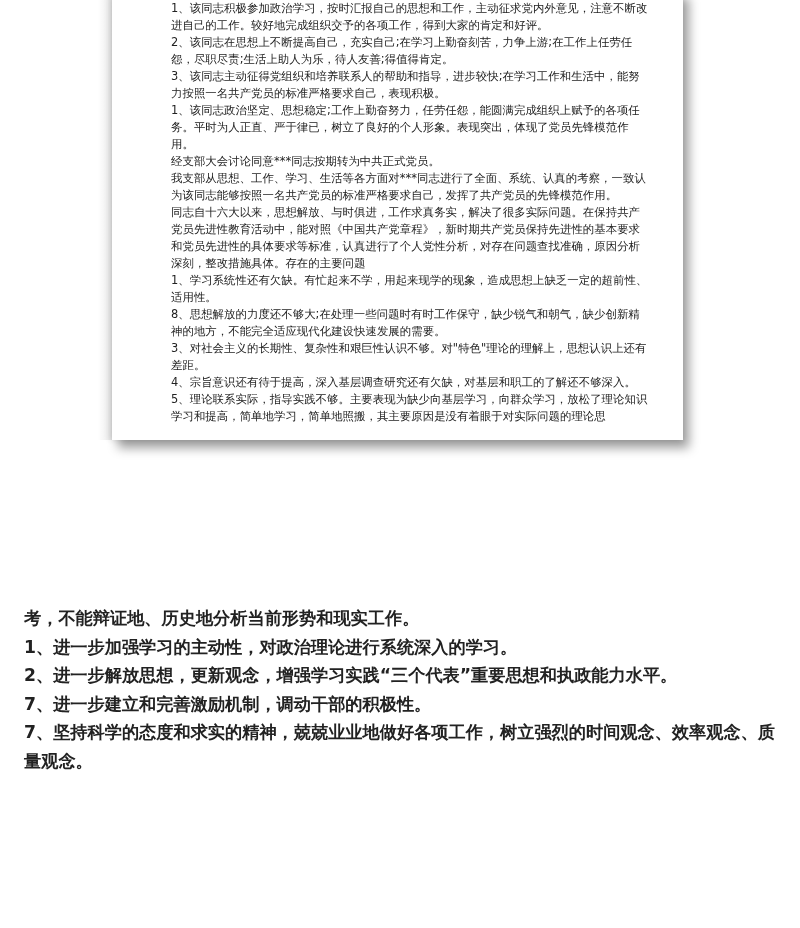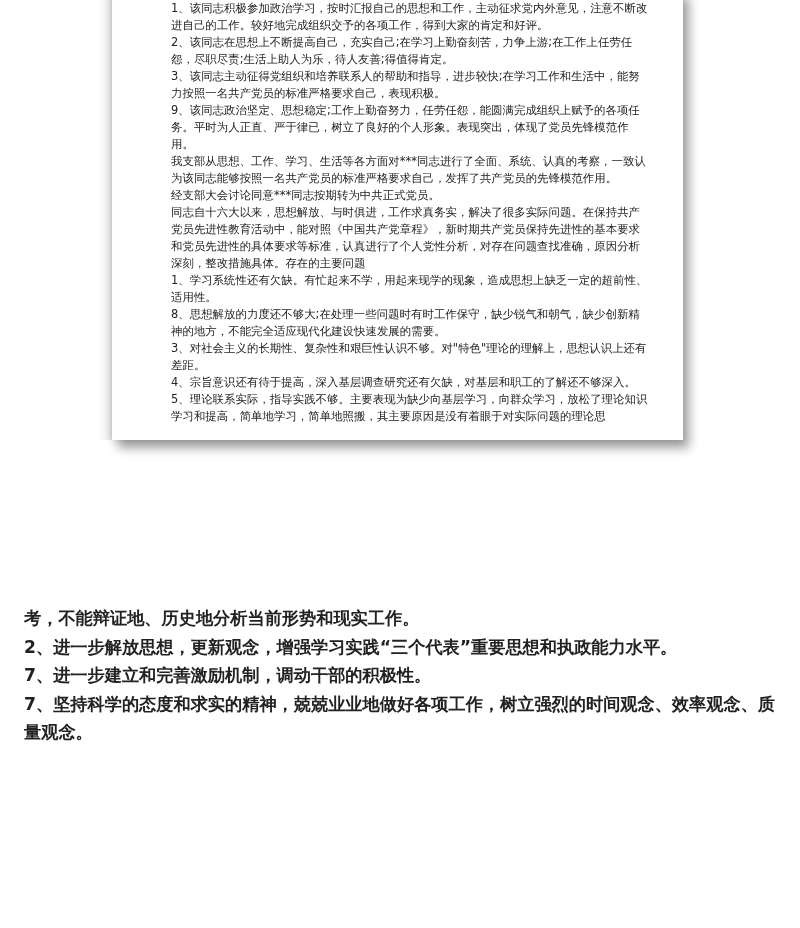--- a/index.html
+++ b/index.html
@@ -35,31 +35,32 @@
 </head>
 <body>
 
 <div class="page-wrap">
   <div class="page-shadow-left"></div>
   <div class="page">
     <div class="page-body">
       <p>1、该同志积极参加政治学习，按时汇报自己的思想和工作，主动征求党内外意见，注意不断改进自己的工作。较好地完成组织交予的各项工作，得到大家的肯定和好评。</p>
       <p>2、该同志在思想上不断提高自己，充实自己;在学习上勤奋刻苦，力争上游;在工作上任劳任怨，尽职尽责;生活上助人为乐，待人友善;得值得肯定。</p>
       <p>3、该同志主动征得党组织和培养联系人的帮助和指导，进步较快;在学习工作和生活中，能努力按照一名共产党员的标准严格要求自己，表现积极。</p>
-      <p>9、该同志政治坚定、思想稳定;工作上勤奋努力，任劳任怨，能圆满完成组织上赋予的各项任务。平时为人正直、严于律已，树立了良好的个人形象。表现突出，体现了党员先锋模范作用。</p>
+      <p>1、该同志政治坚定、思想稳定;工作上勤奋努力，任劳任怨，能圆满完成组织上赋予的各项任务。平时为人正直、严于律已，树立了良好的个人形象。表现突出，体现了党员先锋模范作用。</p>
+      <p>经支部大会讨论同意***同志按期转为中共正式党员。</p>
       <p>我支部从思想、工作、学习、生活等各方面对***同志进行了全面、系统、认真的考察，一致认为该同志能够按照一名共产党员的标准严格要求自己，发挥了共产党员的先锋模范作用。</p>
-      <p>经支部大会讨论同意***同志按期转为中共正式党员。</p>
       <p>同志自十六大以来，思想解放、与时俱进，工作求真务实，解决了很多实际问题。在保持共产党员先进性教育活动中，能对照《中国共产党章程》，新时期共产党员保持先进性的基本要求和党员先进性的具体要求等标准，认真进行了个人党性分析，对存在问题查找准确，原因分析深刻，整改措施具体。存在的主要问题</p>
       <p>1、学习系统性还有欠缺。有忙起来不学，用起来现学的现象，造成思想上缺乏一定的超前性、适用性。</p>
       <p>8、思想解放的力度还不够大;在处理一些问题时有时工作保守，缺少锐气和朝气，缺少创新精神的地方，不能完全适应现代化建设快速发展的需要。</p>
       <p>3、对社会主义的长期性、复杂性和艰巨性认识不够。对"特色"理论的理解上，思想认识上还有差距。</p>
       <p>4、宗旨意识还有待于提高，深入基层调查研究还有欠缺，对基层和职工的了解还不够深入。</p>
       <p>5、理论联系实际，指导实践不够。主要表现为缺少向基层学习，向群众学习，放松了理论知识学习和提高，简单地学习，简单地照搬，其主要原因是没有着眼于对实际问题的理论思</p>
     </div>
   </div>
 </div>
 
 <div class="lower">
   <p>考，不能辩证地、历史地分析当前形势和现实工作。</p>
+  <p>1、进一步加强学习的主动性，对政治理论进行系统深入的学习。</p>
   <p>2、进一步解放思想，更新观念，增强学习实践“三个代表”重要思想和执政能力水平。</p>
   <p>7、进一步建立和完善激励机制，调动干部的积极性。</p>
   <p>7、坚持科学的态度和求实的精神，兢兢业业地做好各项工作，树立强烈的时间观念、效率观念、质量观念。</p>
 </div>
 
 </body></html>

